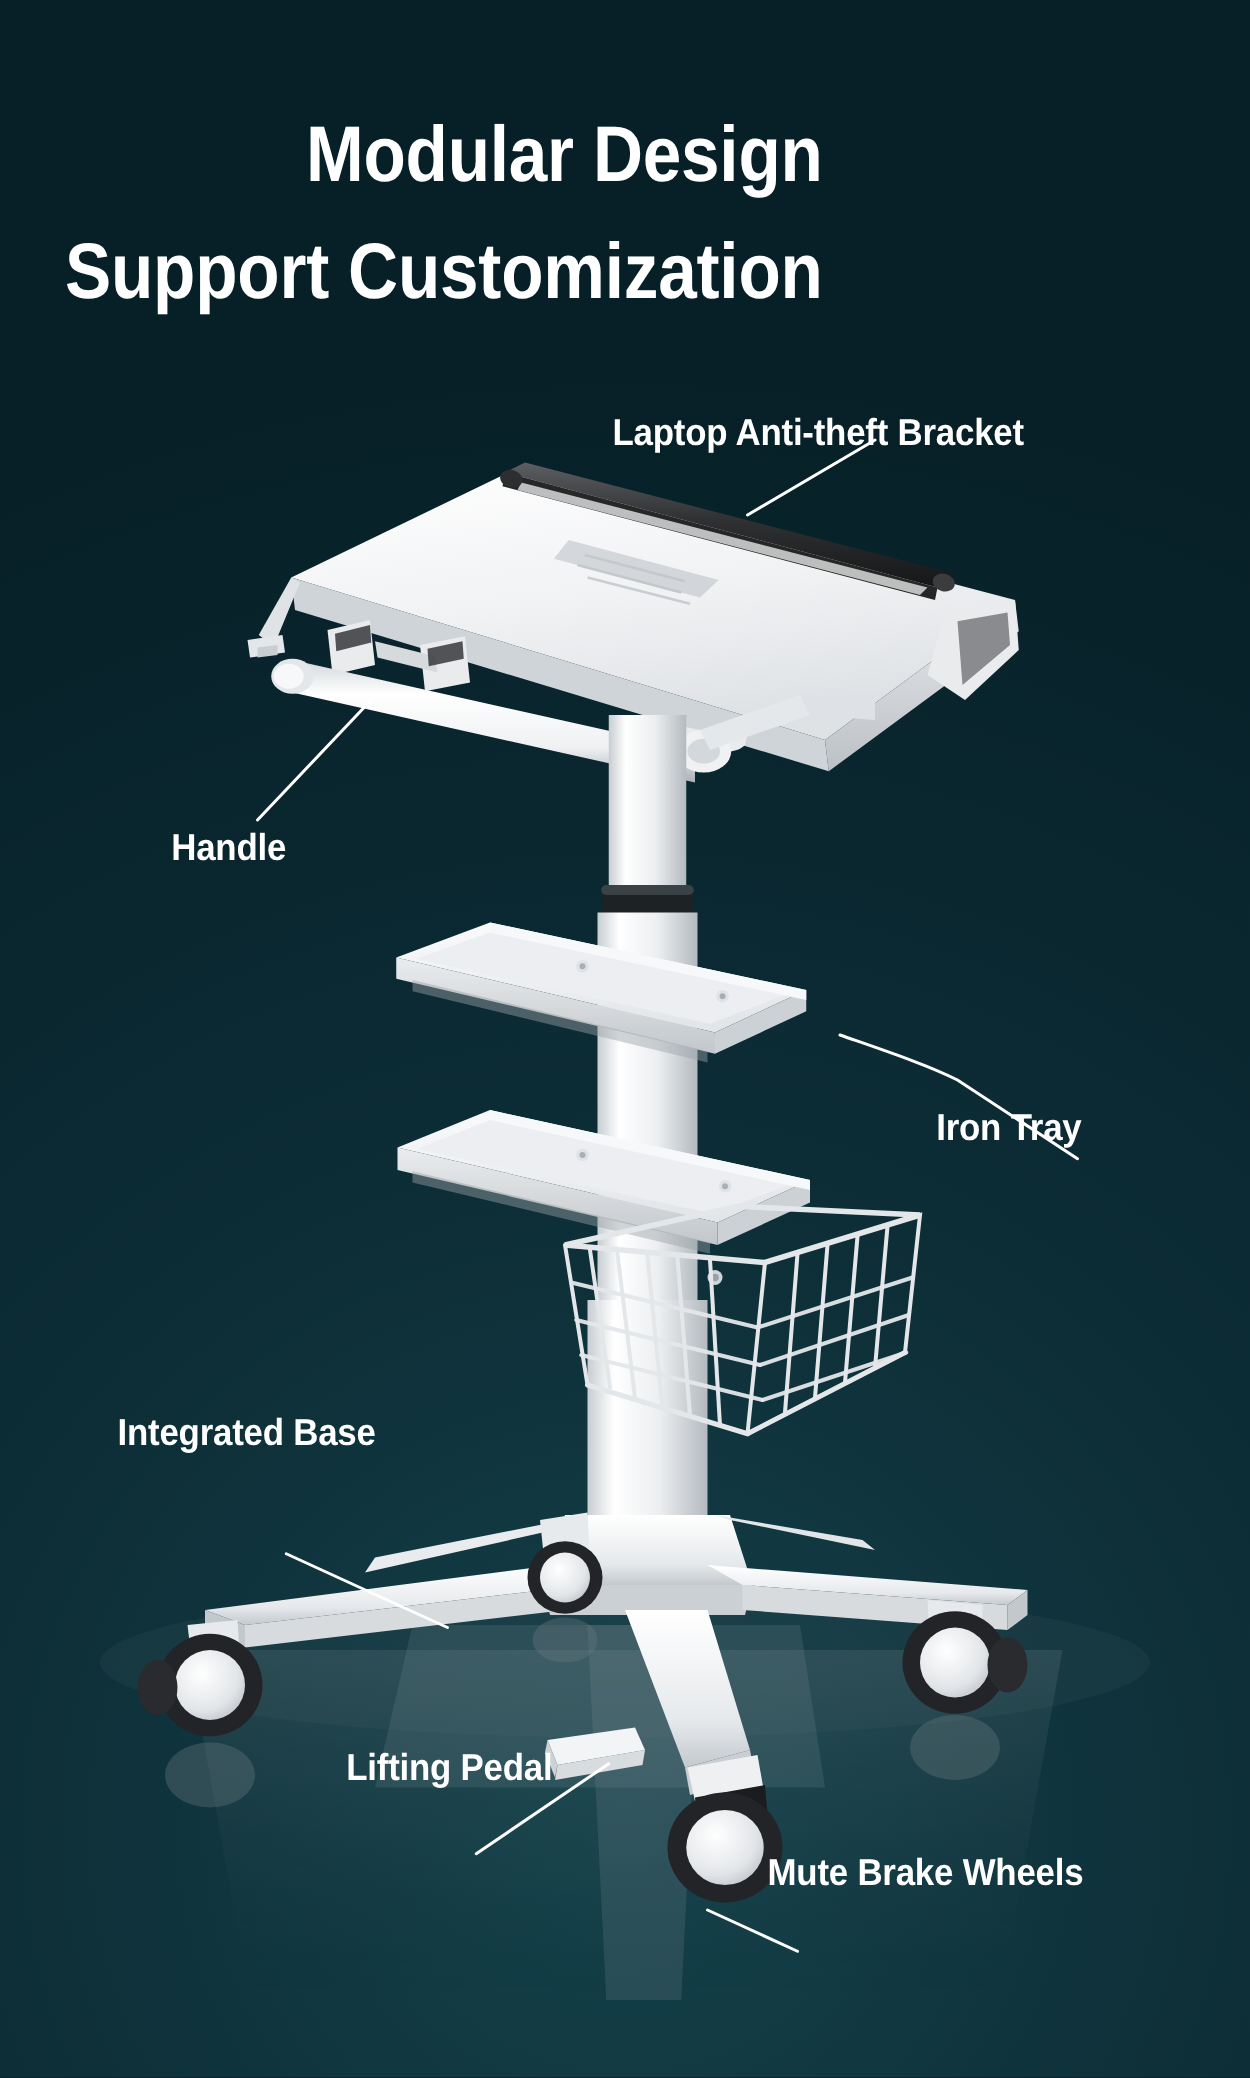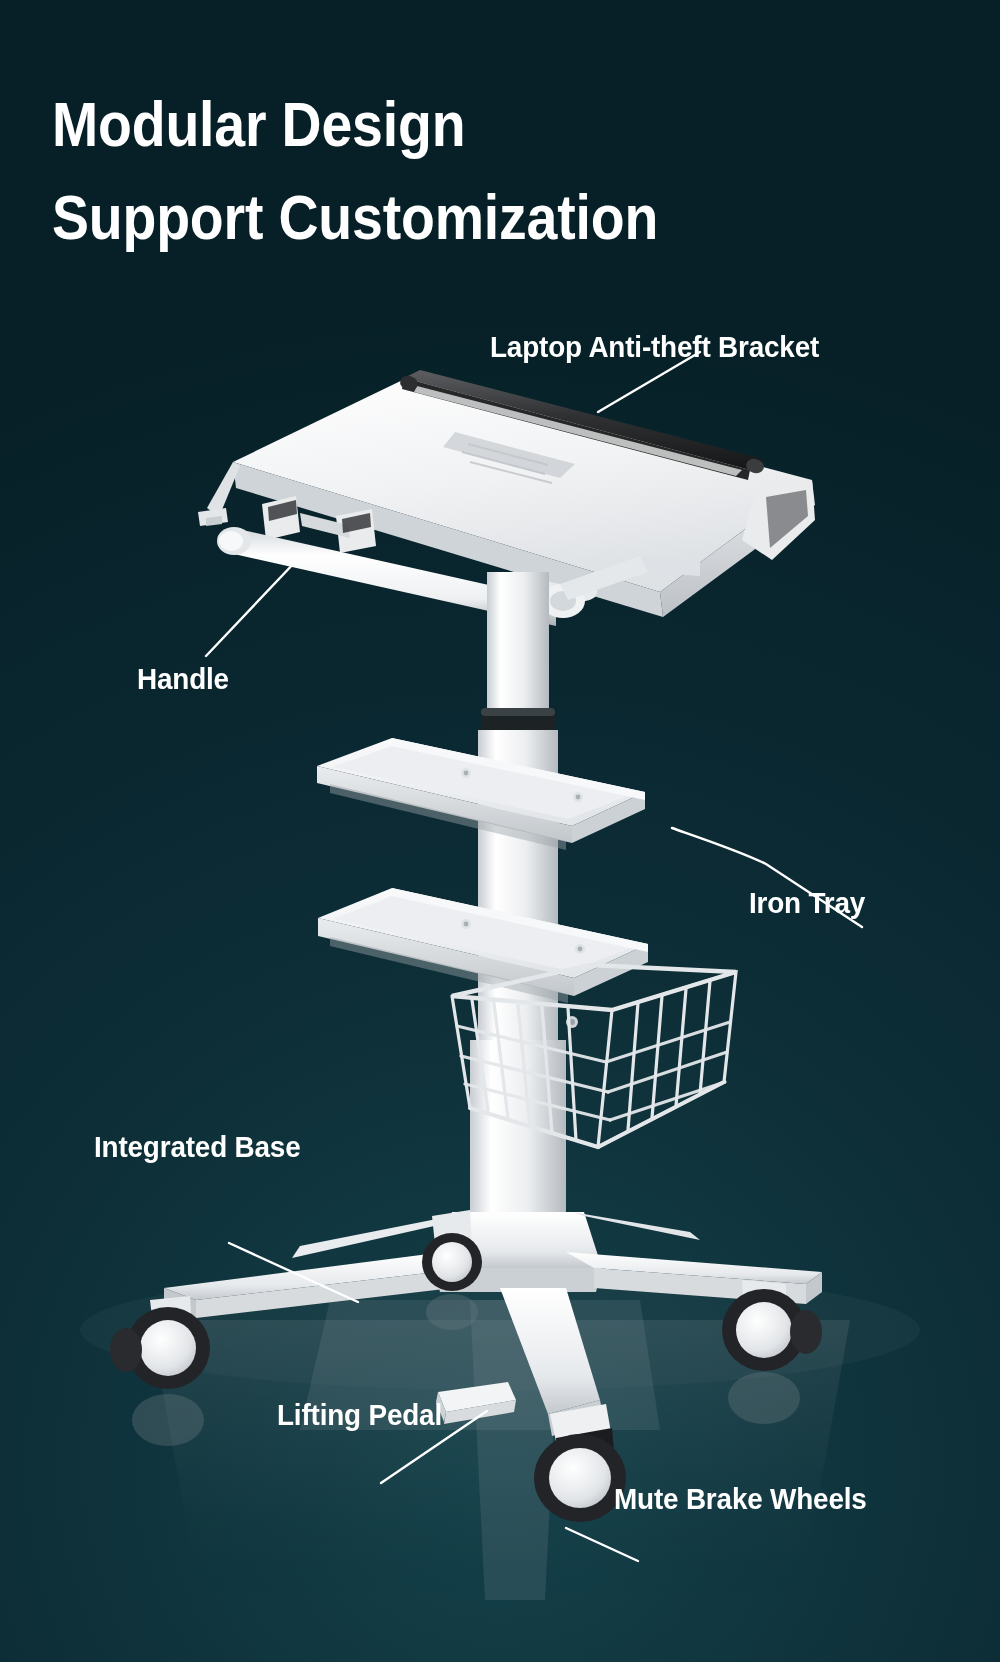--- a/index.html
+++ b/index.html
@@ -8,20 +8,21 @@
     background: #08232a;
   }
   #stage {
     position: relative;
     width: 1000px;
     height: 1662px;
     overflow: hidden;
     font-family: "Liberation Sans", "DejaVu Sans", sans-serif;
     background:
       radial-gradient(120% 70% at 50% 88%, #15424b 0%, #0e3039 38%, #0a2730 68%, #072027 100%);
+    text-align: right;
   }
 
   
   #headline {
     position: absolute;
     left: 52px;
     top: 78px;
     color: #ffffff;
     font-weight: 700;
     font-size: 63px;

